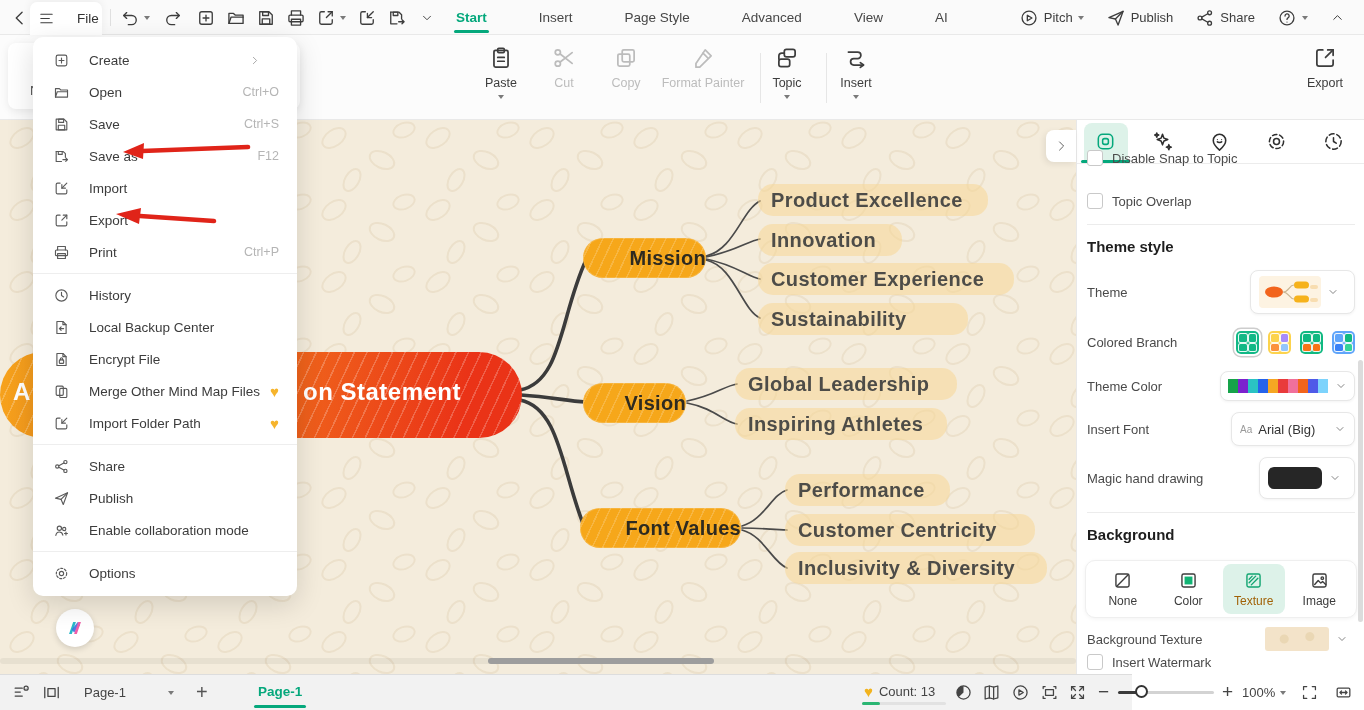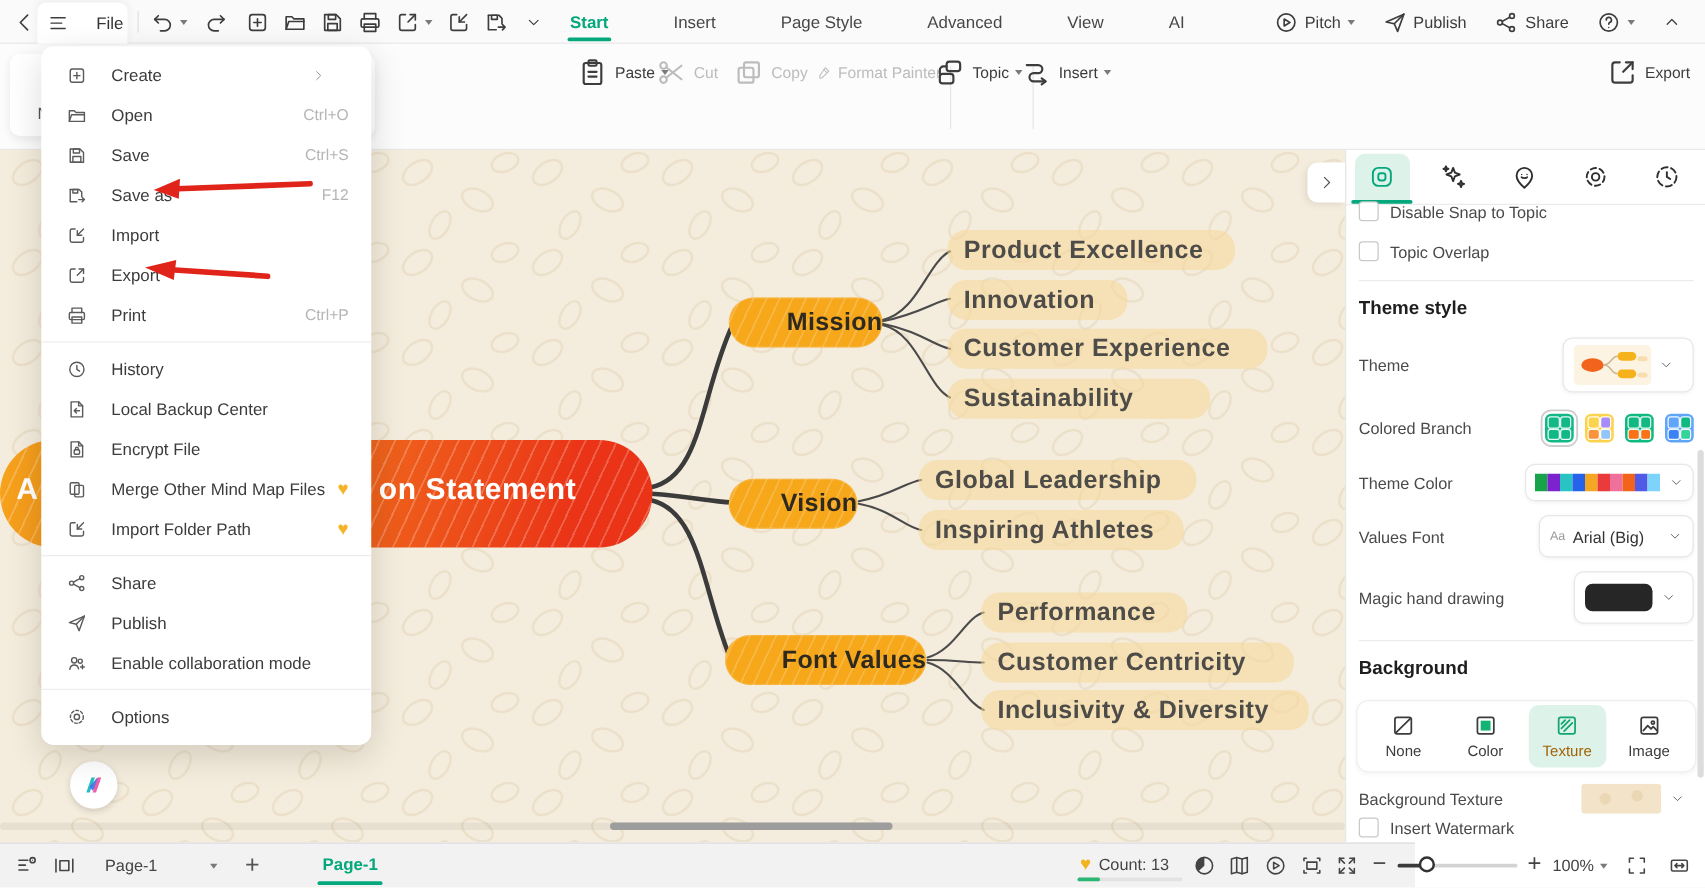--- a/index.html
+++ b/index.html
@@ -16,21 +16,21 @@
   #file-btn{position:absolute;left:30px;top:2px;width:72px;height:33px;background:#fff;border-radius:7px 7px 0 0;box-shadow:0 -2px 8px rgba(0,0,0,.06);display:flex;align-items:center;gap:22px;padding-left:8px;color:#333;}
   #file-btn span{font-size:13.5px;}
   #tabs{position:absolute;left:430px;top:0;height:35px;display:flex;align-items:center;gap:0;}
   .tab{position:relative;height:35px;display:flex;align-items:center;padding:0 26px;font-size:13.5px;color:#474747;cursor:default;}
   .tab.active{color:#05a87c;font-weight:bold;}
   .tab.active::after{content:"";position:absolute;left:24px;right:24px;bottom:2px;height:3px;border-radius:2px;background:#05a87c;}
   #mb-right{position:absolute;right:0;top:0;height:35px;display:flex;align-items:center;gap:4px;padding-right:10px;color:#3d3d3d;font-size:13px;}
   #mb-right .grp{display:flex;align-items:center;gap:5px;padding:0 9px;height:35px;}
   
   #ribbon{position:absolute;left:0;top:35px;width:1364px;height:85px;background:#fcfcfc;border-bottom:1px solid #e9e9e9;z-index:10;}
-  .rb{position:absolute;top:10px;width:80px;display:flex;align-items:center;gap:5px;color:#3d3d3d;}
+  .rb{position:absolute;top:10px;width:80px;display:flex;flex-direction:column;align-items:center;gap:5px;color:#3d3d3d;}
   .rb .ic{width:26px;height:26px;}
   .rb .lbl{font-size:12.5px;white-space:nowrap;}
   .rb.dis{color:#bcbcbc;}
   .rsep{position:absolute;top:18px;width:1px;height:50px;background:#e6e6e6;}
   
   #doc-card{position:absolute;left:8px;top:43px;width:292px;height:66px;background:#fff;border-radius:8px;box-shadow:0 2px 8px rgba(0,0,0,.08);z-index:12;}
   #doc-card .frag{position:absolute;left:22px;top:40px;font-size:13px;color:#555;}
   
   #canvas{position:absolute;left:0;top:120px;width:1076px;height:554px;background:#f4ecdc;overflow:hidden;z-index:1;}
   #pattern-svg,#connector-svg{position:absolute;left:0;top:0;width:100%;height:100%;}
@@ -469,21 +469,21 @@
       <div class="ptab">
           <span class="ic">
             <svg viewBox="0 0 24 24">
               <circle cx="12" cy="12" r="8" stroke-dasharray="5.2 3"></circle>
               <path d="M12 8v4l2.8 1.8"></path>
             </svg>
           </span>
         </div>
     </div>
 
-    <div class="prow" style="top:41px">
+    <div class="prow" style="top:30px">
       <span class="cbx"></span>
       <span>Disable Snap to Topic</span>
     </div>
     <div class="prow" style="top:73px">
       <span class="cbx"></span>
       <span>Topic Overlap</span>
     </div>
     <div class="pdiv" style="top:104px"></div>
 
     <div class="phead" style="top:118px">Theme style</div>
@@ -554,21 +554,21 @@
           </span>
         <span class="ic chev">
             <svg viewBox="0 0 24 24">
               <path d="m6 9 6 6 6-6"></path>
             </svg>
           </span>
       </div>
     </div>
 
     <div class="prow" style="top:292px">
-      <span>Values Font</span>
+      <span>Insert Font</span>
       <div class="ctl" style="height:30px;width:124px;padding:16px 8px;gap:6px">
         <span style="font-size:10px;color:#9a9a9a">Aa</span>
         <span style="font-size:13px;color:#333">Arial (Big)</span>
         <span class="ic chev" style="margin-left:auto">
             <svg viewBox="0 0 24 24">
               <path d="m6 9 6 6 6-6"></path>
             </svg>
           </span>
       </div>
     </div>

